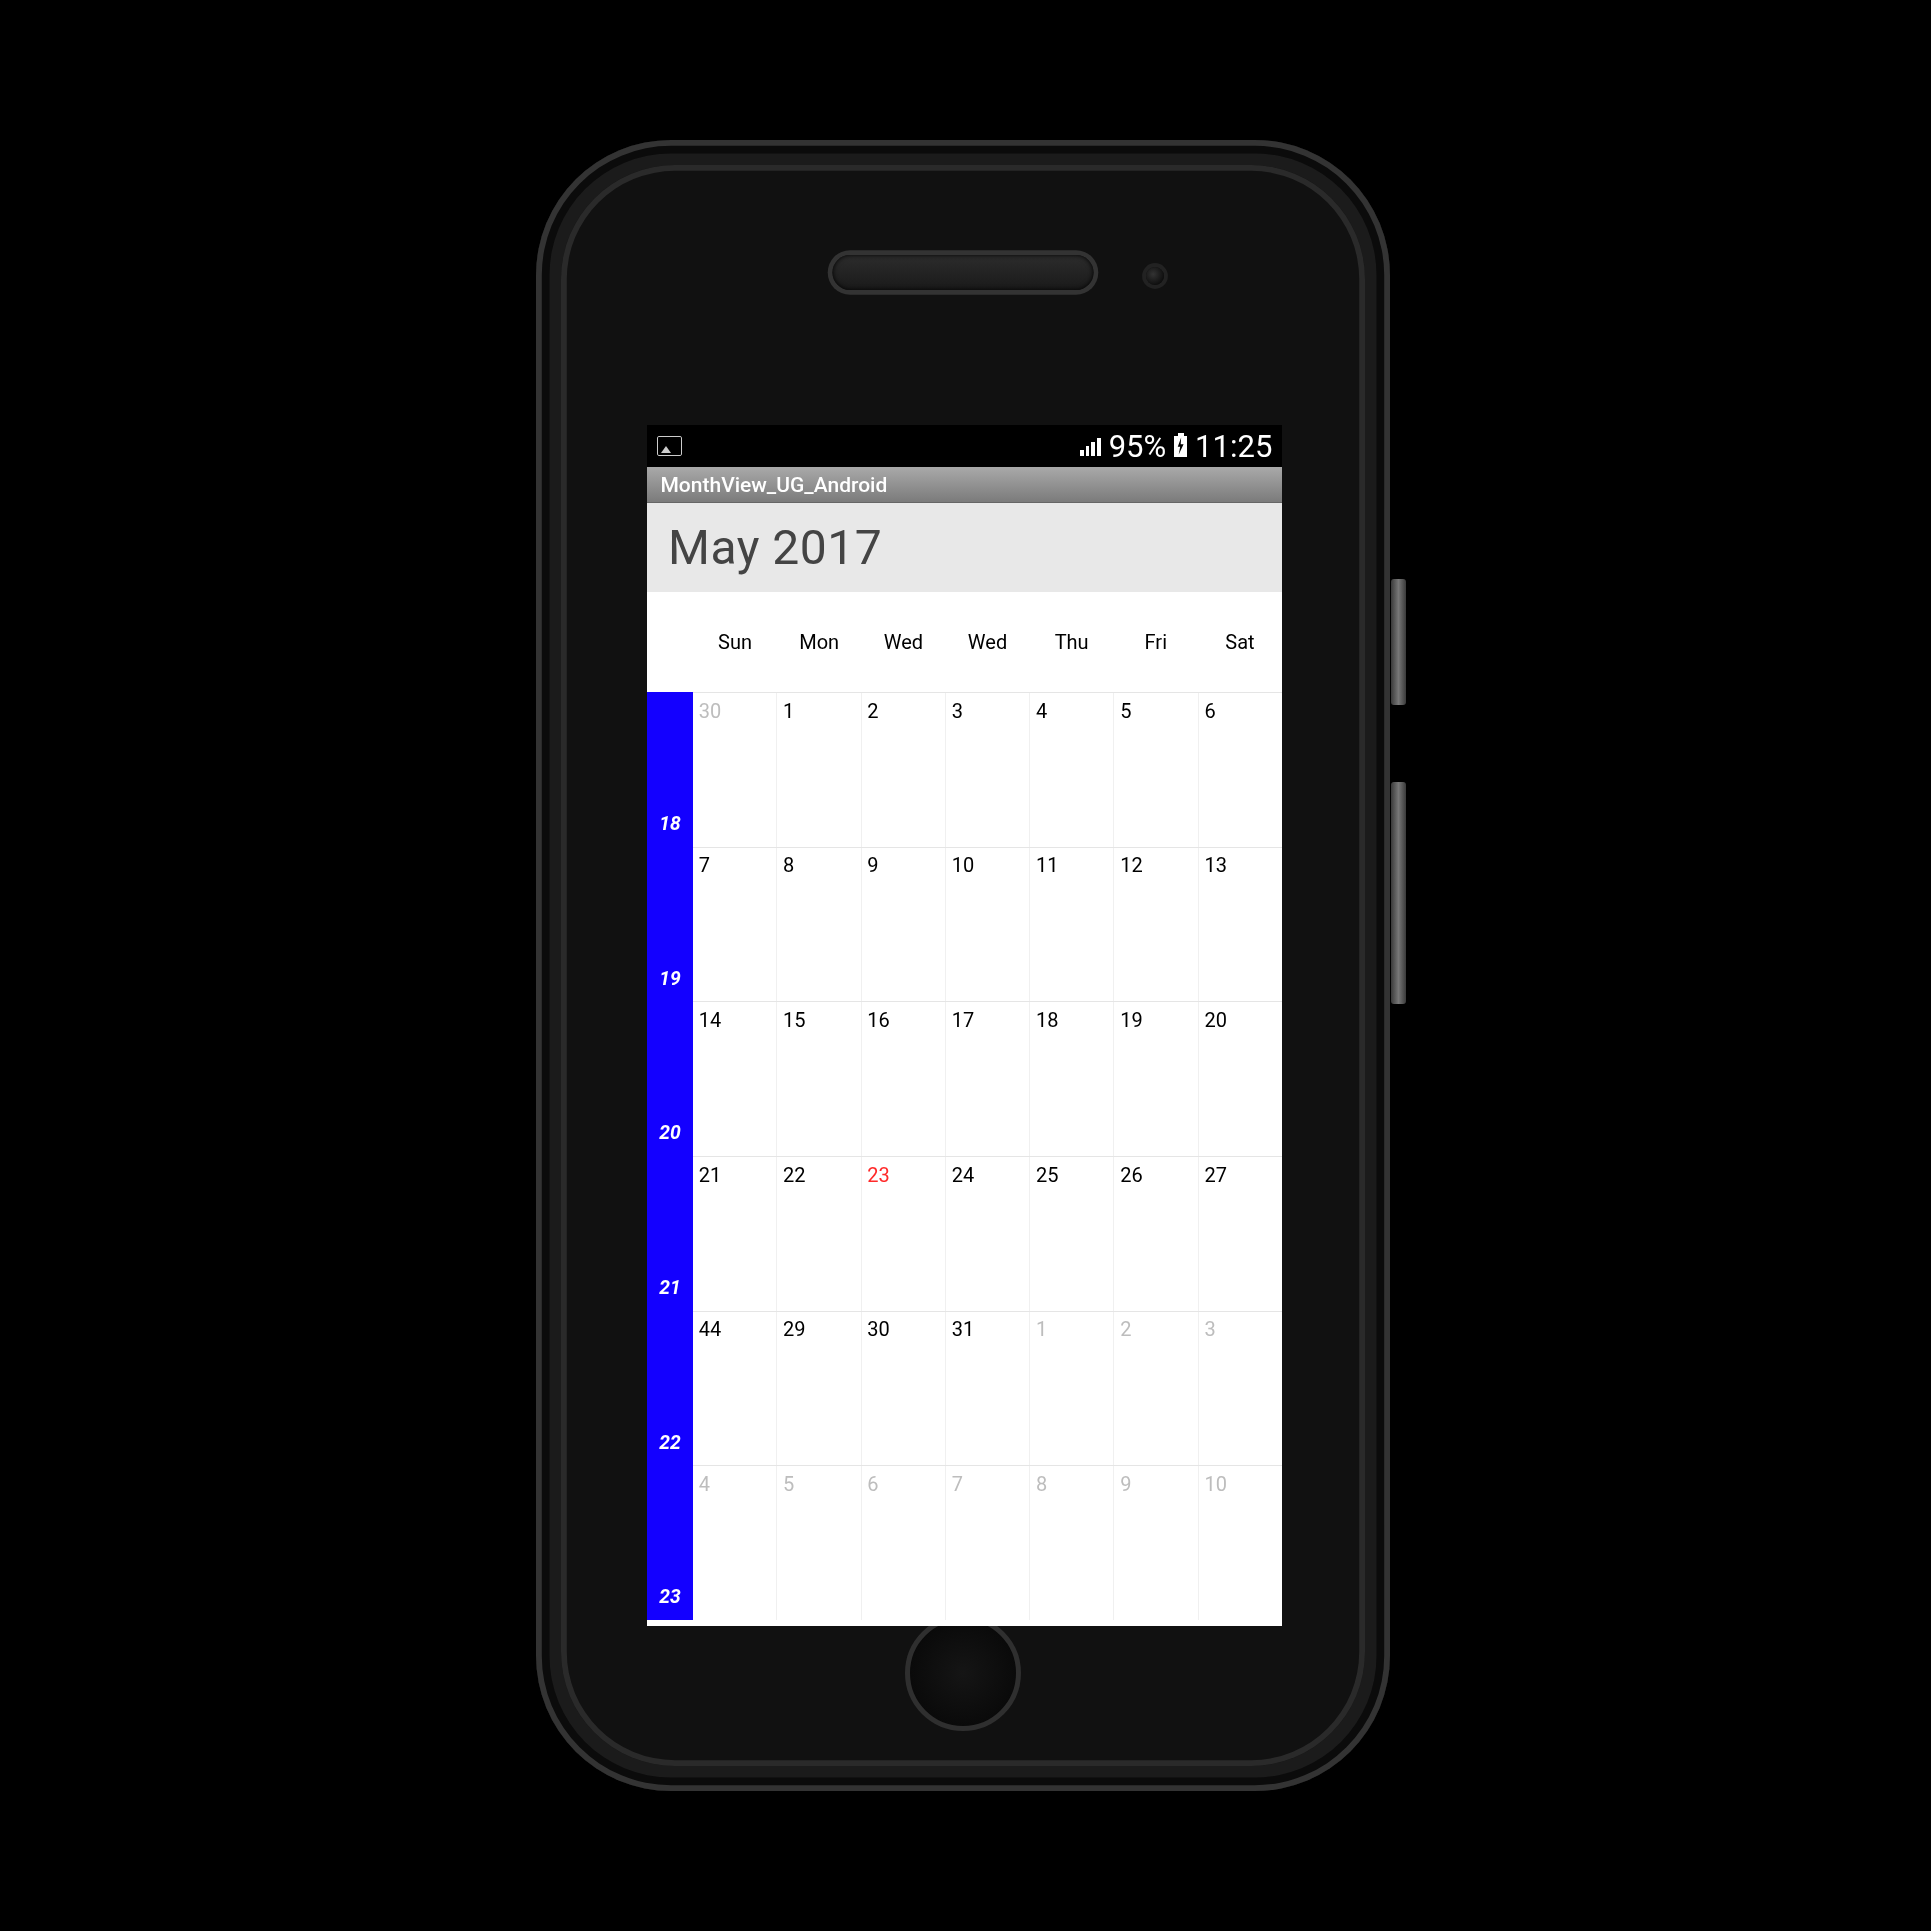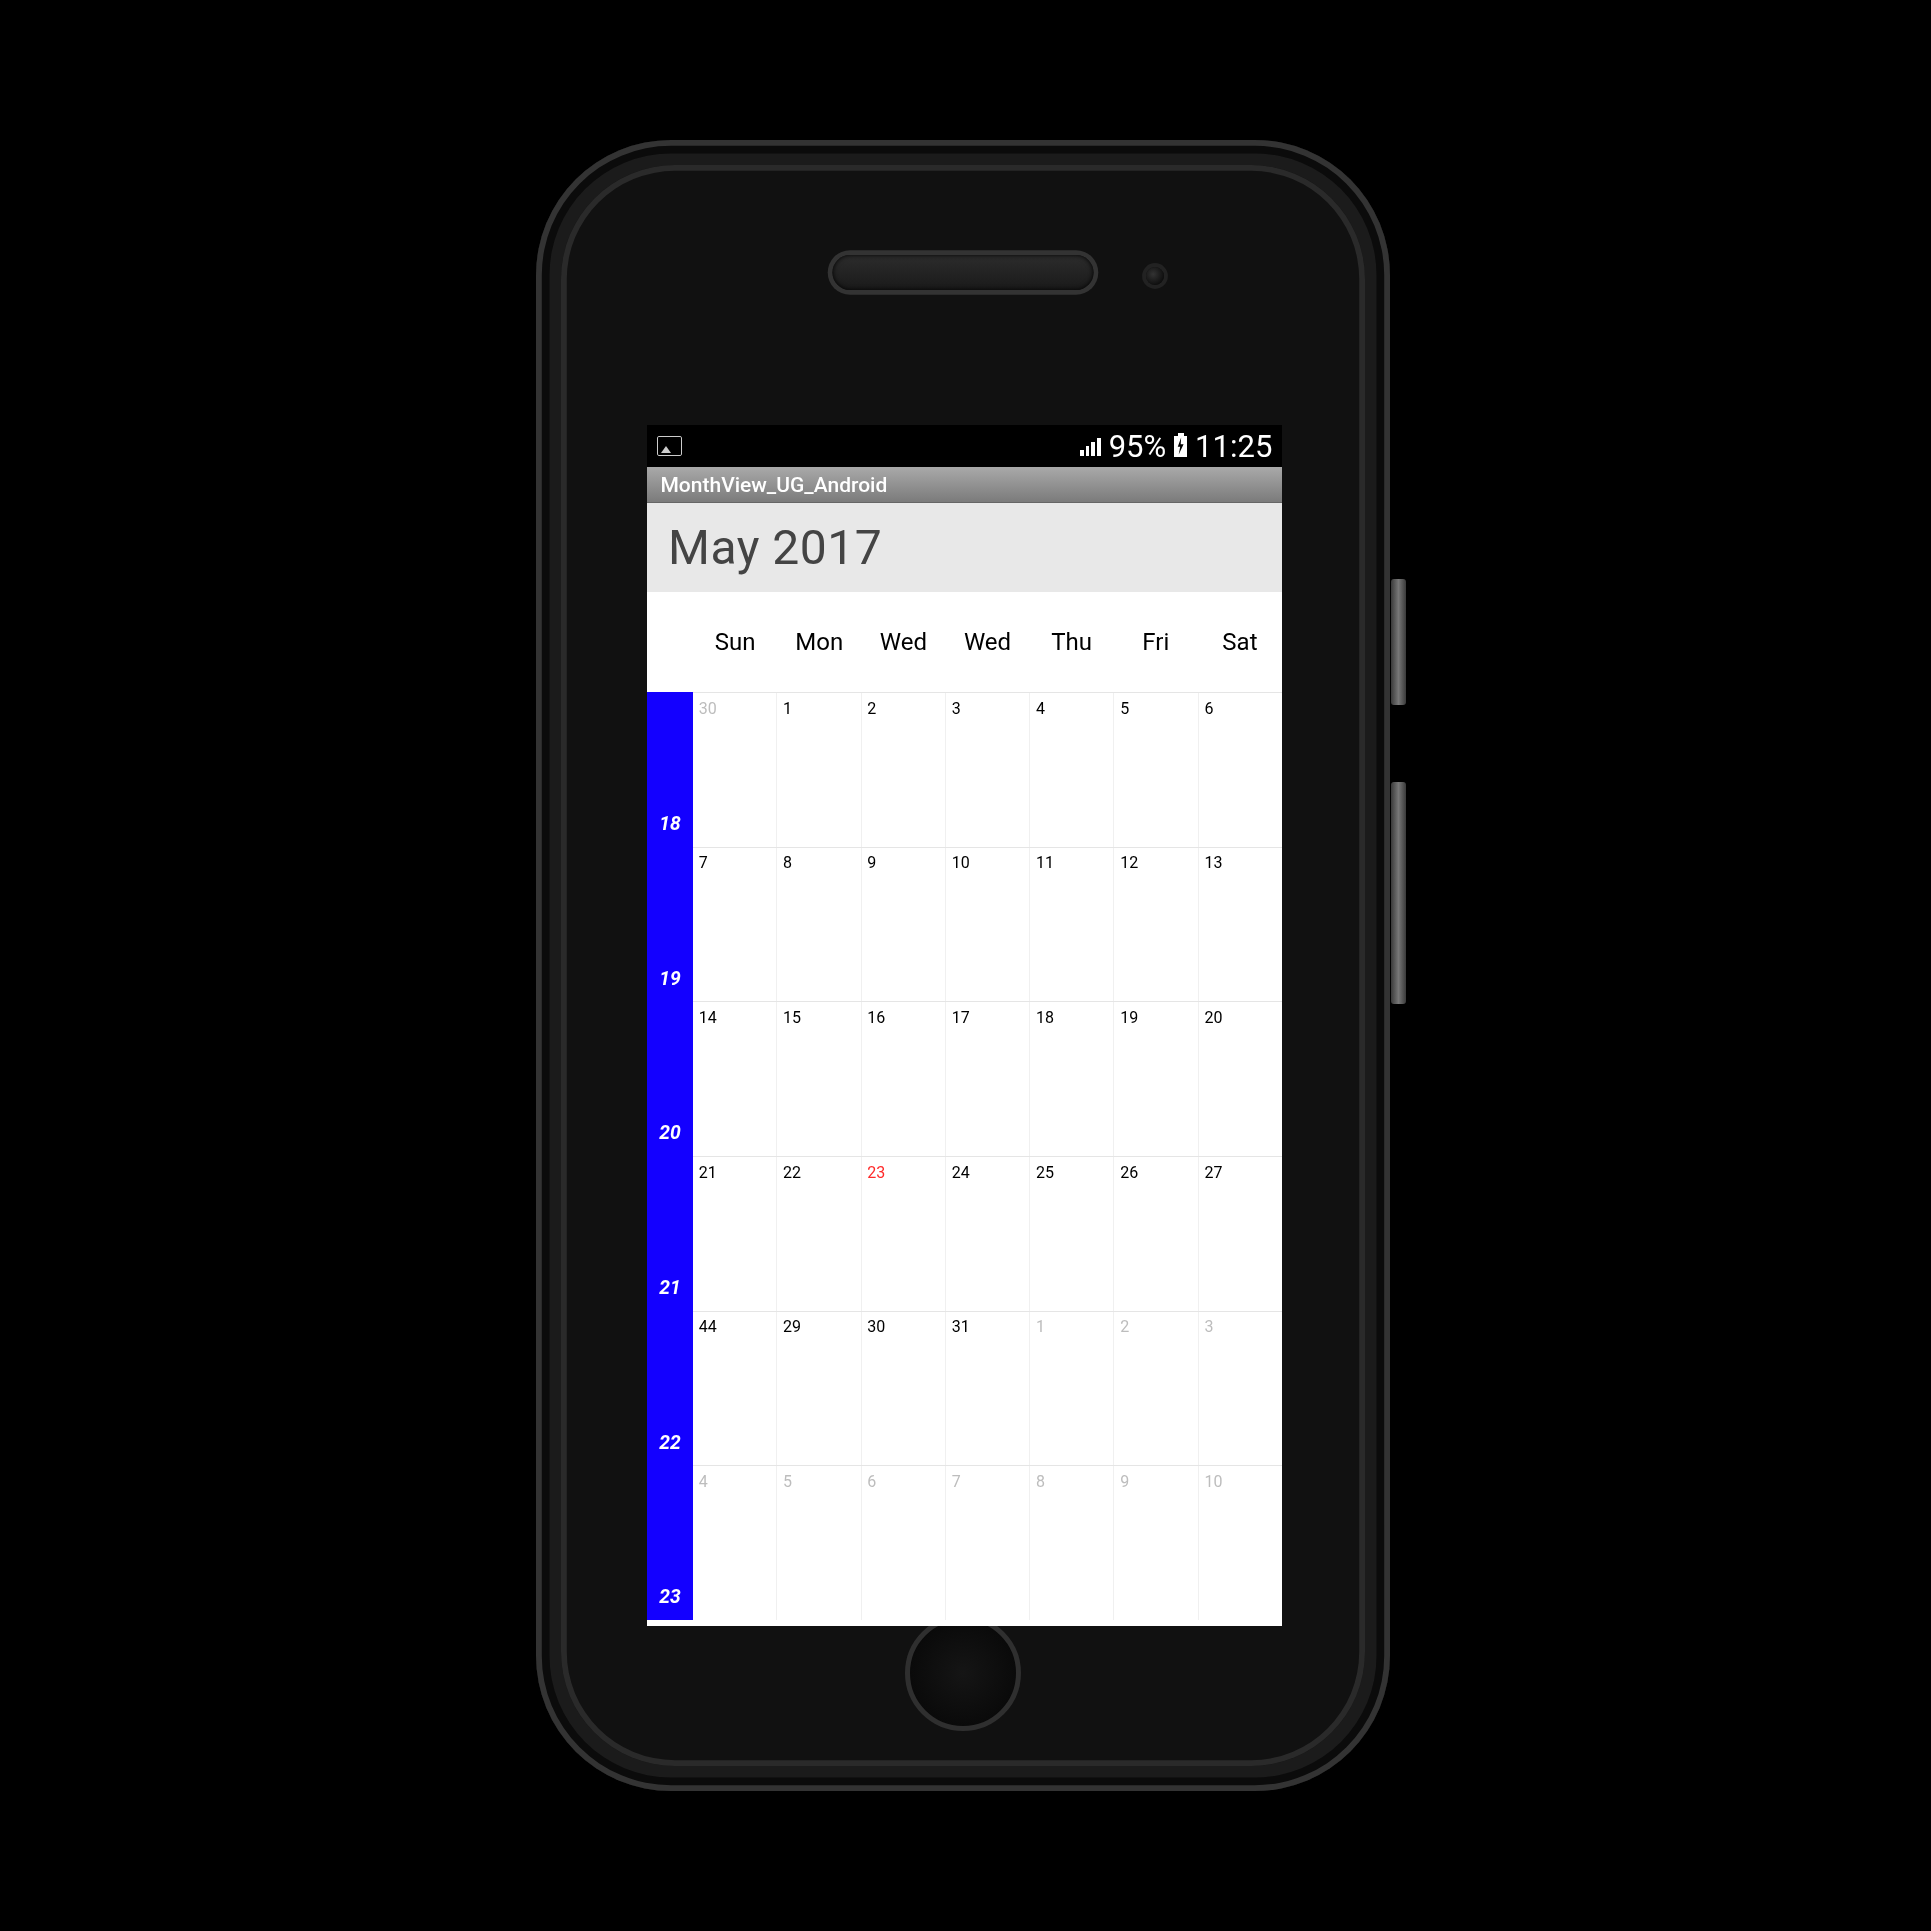--- a/index.html
+++ b/index.html
@@ -183,34 +183,34 @@
   }
   .day-header-row {
     height:100px;
     display:flex;
   }
   .day-header {
     flex:1;
     display:flex;
     align-items:center;
     justify-content:center;
-    font-size:24px;
+    font-size:20px;
     color:#000;
     font-weight:400;
   }
   .week-row {
     flex:1;
     display:flex;
     border-top:1px solid #e5e5e5;
   }
   .day-cell {
     flex:1;
     border-right:1px solid #f0f0f0;
     padding:5.8px 0 0 5.8px;
-    font-size:16px;
+    font-size:20px;
     color:#000;
     position:relative;
   }
   .day-cell:last-child { border-right:none; }
   .day-cell.out { color:#bdbdbd; }
   .day-cell.today { color:#ff2a2a; }
 </style>
 </head>
 <body>
 

